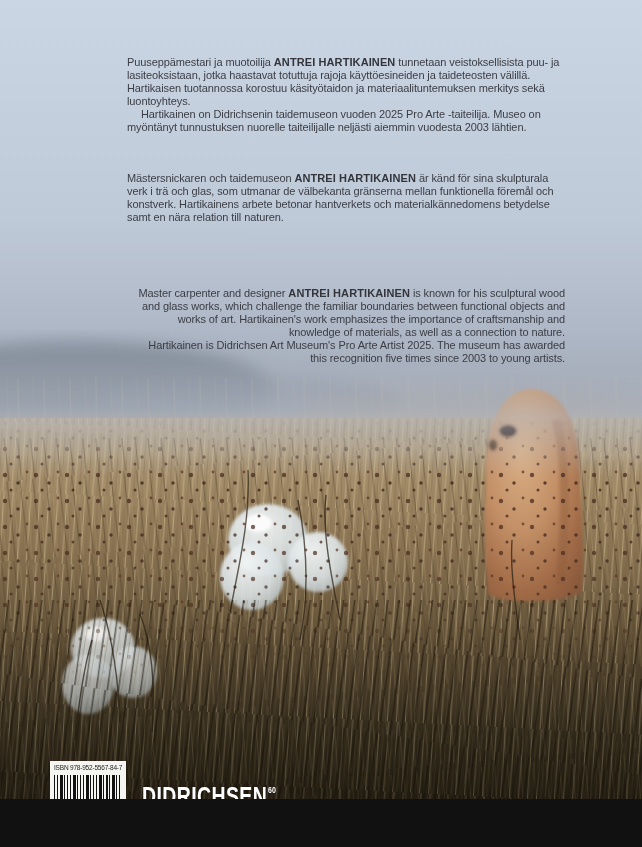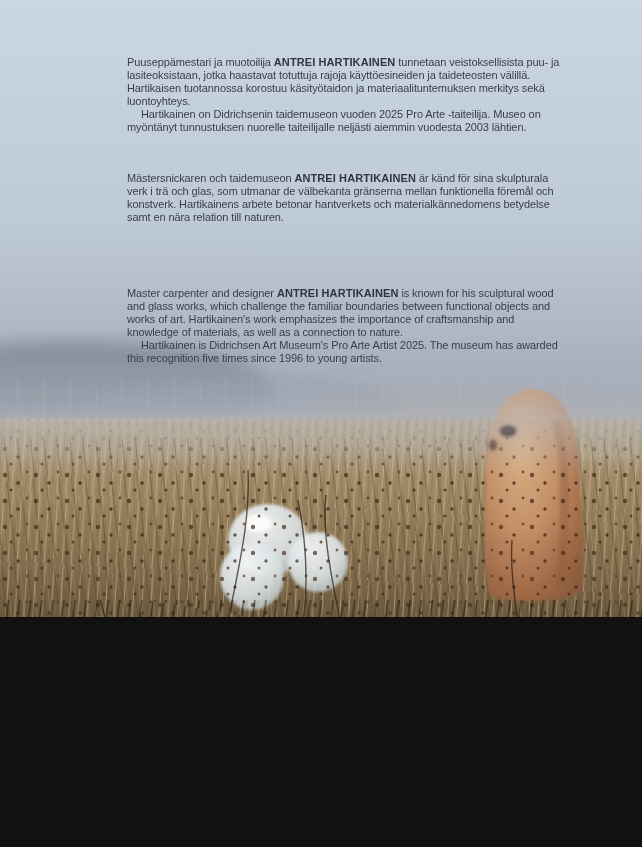--- a/index.html
+++ b/index.html
@@ -1,35 +1,35 @@
 <!DOCTYPE html>
 <html><head>
 <meta charset="utf-8">
 <style>
   html,body{margin:0;padding:0;background:#111;}
   #cover{
     position:relative;
-    width:642px;height:617px;
+    width:642px;height:799px;
     overflow:hidden;
     font-family:"Liberation Sans",sans-serif;
     background:#ec4899;
   }
   #photo{position:absolute;inset:0;width:642px;height:847px;display:block;}
   
   .copy-block{
     position:absolute;left:127px;width:438px;
     color:#3b3d44;font-size:11px;line-height:1.18;
     letter-spacing:-0.1px;
   }
   .copy-block p{margin:0;}
   .copy-block .p2{text-indent:14px;}
   .copy-block strong{font-weight:700;color:#33353b;letter-spacing:0.1px;}
   #block-fi{top:56px;}
   #block-sv{top:172px;}
-  #block-en{top:287px;}
+  #block-en{top:287px;text-align:right;}
   
   .barcode{
     position:absolute;left:50px;top:761px;width:76px;height:52px;
     background:#f5f5f2;box-sizing:border-box;padding:3px 4px 2px;
     display:flex;flex-direction:column;justify-content:space-between;
   }
   .barcode .isbn{
     font-size:6.5px;line-height:7px;color:#1b1b1b;text-align:center;
     white-space:nowrap;letter-spacing:-0.2px;
   }
@@ -205,21 +205,21 @@
     <p class="p1"><span>Puuseppämestari ja muotoilija </span><strong>ANTREI HARTIKAINEN</strong><span> tunnetaan veistoksellisista puu- ja lasiteoksistaan, jotka haastavat totuttuja rajoja käyttöesineiden ja taideteosten välillä. Hartikaisen tuotannossa korostuu käsityötaidon ja materiaalituntemuksen merkitys sekä luontoyhteys.</span></p>
     <p class="p2">Hartikainen on Didrichsenin taidemuseon vuoden 2025 Pro Arte -taiteilija. Museo on myöntänyt tunnustuksen nuorelle taiteilijalle neljästi aiemmin vuodesta 2003 lähtien.</p>
   </div>
 
   <div id="block-sv" class="copy-block">
     <p class="p1"><span>Mästersnickaren och taidemuseon </span><strong>ANTREI HARTIKAINEN</strong><span> är känd för sina skulpturala verk i trä och glas, som utmanar de välbekanta gränserna mellan funktionella föremål och konstverk. Hartikainens arbete betonar hantverkets och materialkännedomens betydelse samt en nära relation till naturen.</span></p>
   </div>
 
   <div id="block-en" class="copy-block">
     <p class="p1"><span>Master carpenter and designer </span><strong>ANTREI HARTIKAINEN</strong><span> is known for his sculptural wood and glass works, which challenge the familiar boundaries between functional objects and works of art. Hartikainen's work emphasizes the importance of craftsmanship and knowledge of materials, as well as a connection to nature.</span></p>
-    <p class="p2">Hartikainen is Didrichsen Art Museum's Pro Arte Artist 2025. The museum has awarded this recognition five times since 1996 to young artists.</p>
+    <p class="p2">Hartikainen is Didrichsen Art Museum's Pro Arte Artist 2025. The museum has awarded this recognition five times since 2003 to young artists.</p>
   </div>
 
   <div class="barcode">
     <div class="isbn">ISBN 978-952-5567-84-7</div>
     <div class="bars"></div>
     <div class="digits">9 789525 567847</div>
   </div>
 
   <div class="logo">
     <span>DIDRICHSEN</span><span class="anniv">60</span>

